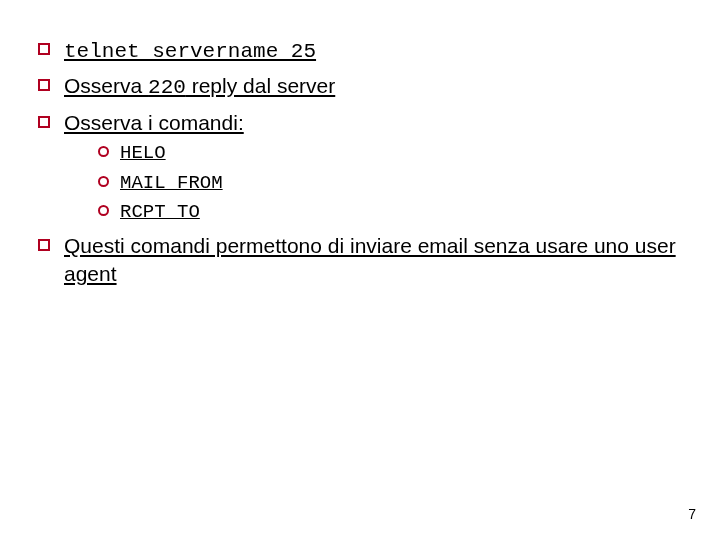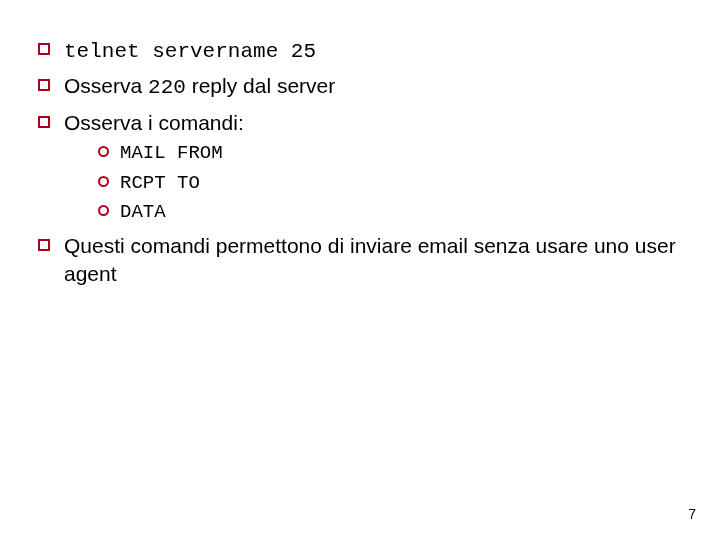--- a/index.html
+++ b/index.html
@@ -28,20 +28,21 @@
     list-style: none;
     padding: 0;
     margin: 0 0 0 6px;
   }
   ul.top > li {
     position: relative;
     padding-left: 26px;
     margin: 0 0 6px 0;
     font-size: 21px;
     line-height: 1.35;
+    text-decoration: underline;
   }
   ul.top > li::before {
     content: "";
     position: absolute;
     left: 0;
     top: 7px;
     width: 12px;
     height: 12px;
     border: 2px solid #b00020;
     box-sizing: border-box;
@@ -92,22 +93,22 @@
   <ul class="top">
     <li>
       <span class="mono">telnet servername 25</span>
     </li>
     <li>
       <span>Osserva </span><span class="mono">220</span><span> reply dal server</span>
     </li>
     <li>
       <span>Osserva i comandi:</span>
       <ul class="sub">
+        <li>HELO</li>
         <li>MAIL FROM</li>
         <li>RCPT TO</li>
-        <li>DATA</li>
       </ul>
     </li>
     <li>Questi comandi permettono di inviare email senza usare uno user agent</li>
   </ul>
 
   <div class="pagenum">7</div>
 </div>
 
 </body></html>

